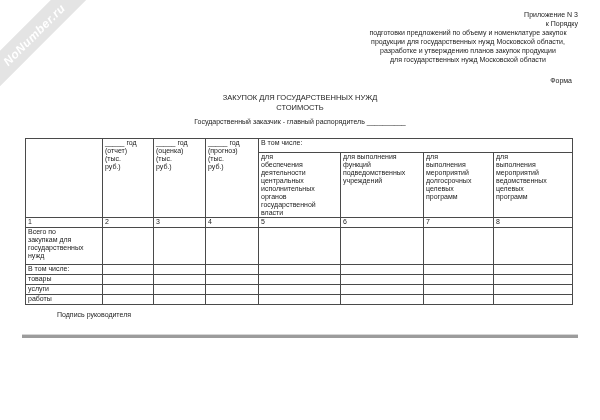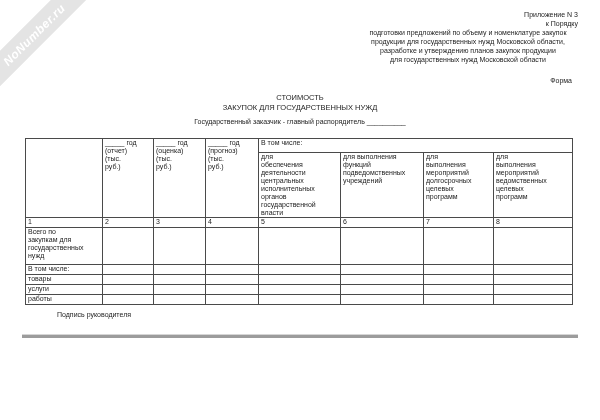--- a/index.html
+++ b/index.html
@@ -55,22 +55,22 @@
     <div class="r">к Порядку</div>
     <div class="c">подготовки предложений по объему и номенклатуре закупок</div>
     <div class="c">продукции для государственных нужд Московской области,</div>
     <div class="c">разработке и утверждению планов закупок продукции</div>
     <div class="c">для государственных нужд Московской области</div>
   </div>
 
   <div class="form-label">Форма</div>
 
   <div class="title">
+    <div>ЗАКУПОК ДЛЯ ГОСУДАРСТВЕННЫХ НУЖД</div>
     <div>СТОИМОСТЬ</div>
-    <div>ЗАКУПОК ДЛЯ ГОСУДАРСТВЕННЫХ НУЖД</div>
   </div>
 
   <div class="customer">Государственный заказчик - главный распорядитель __________</div>
 
   <div class="tbl-wrap">
     <table>
       <colgroup>
         <col style="width:77px">
           <col style="width:51px">
           <col style="width:52px">

